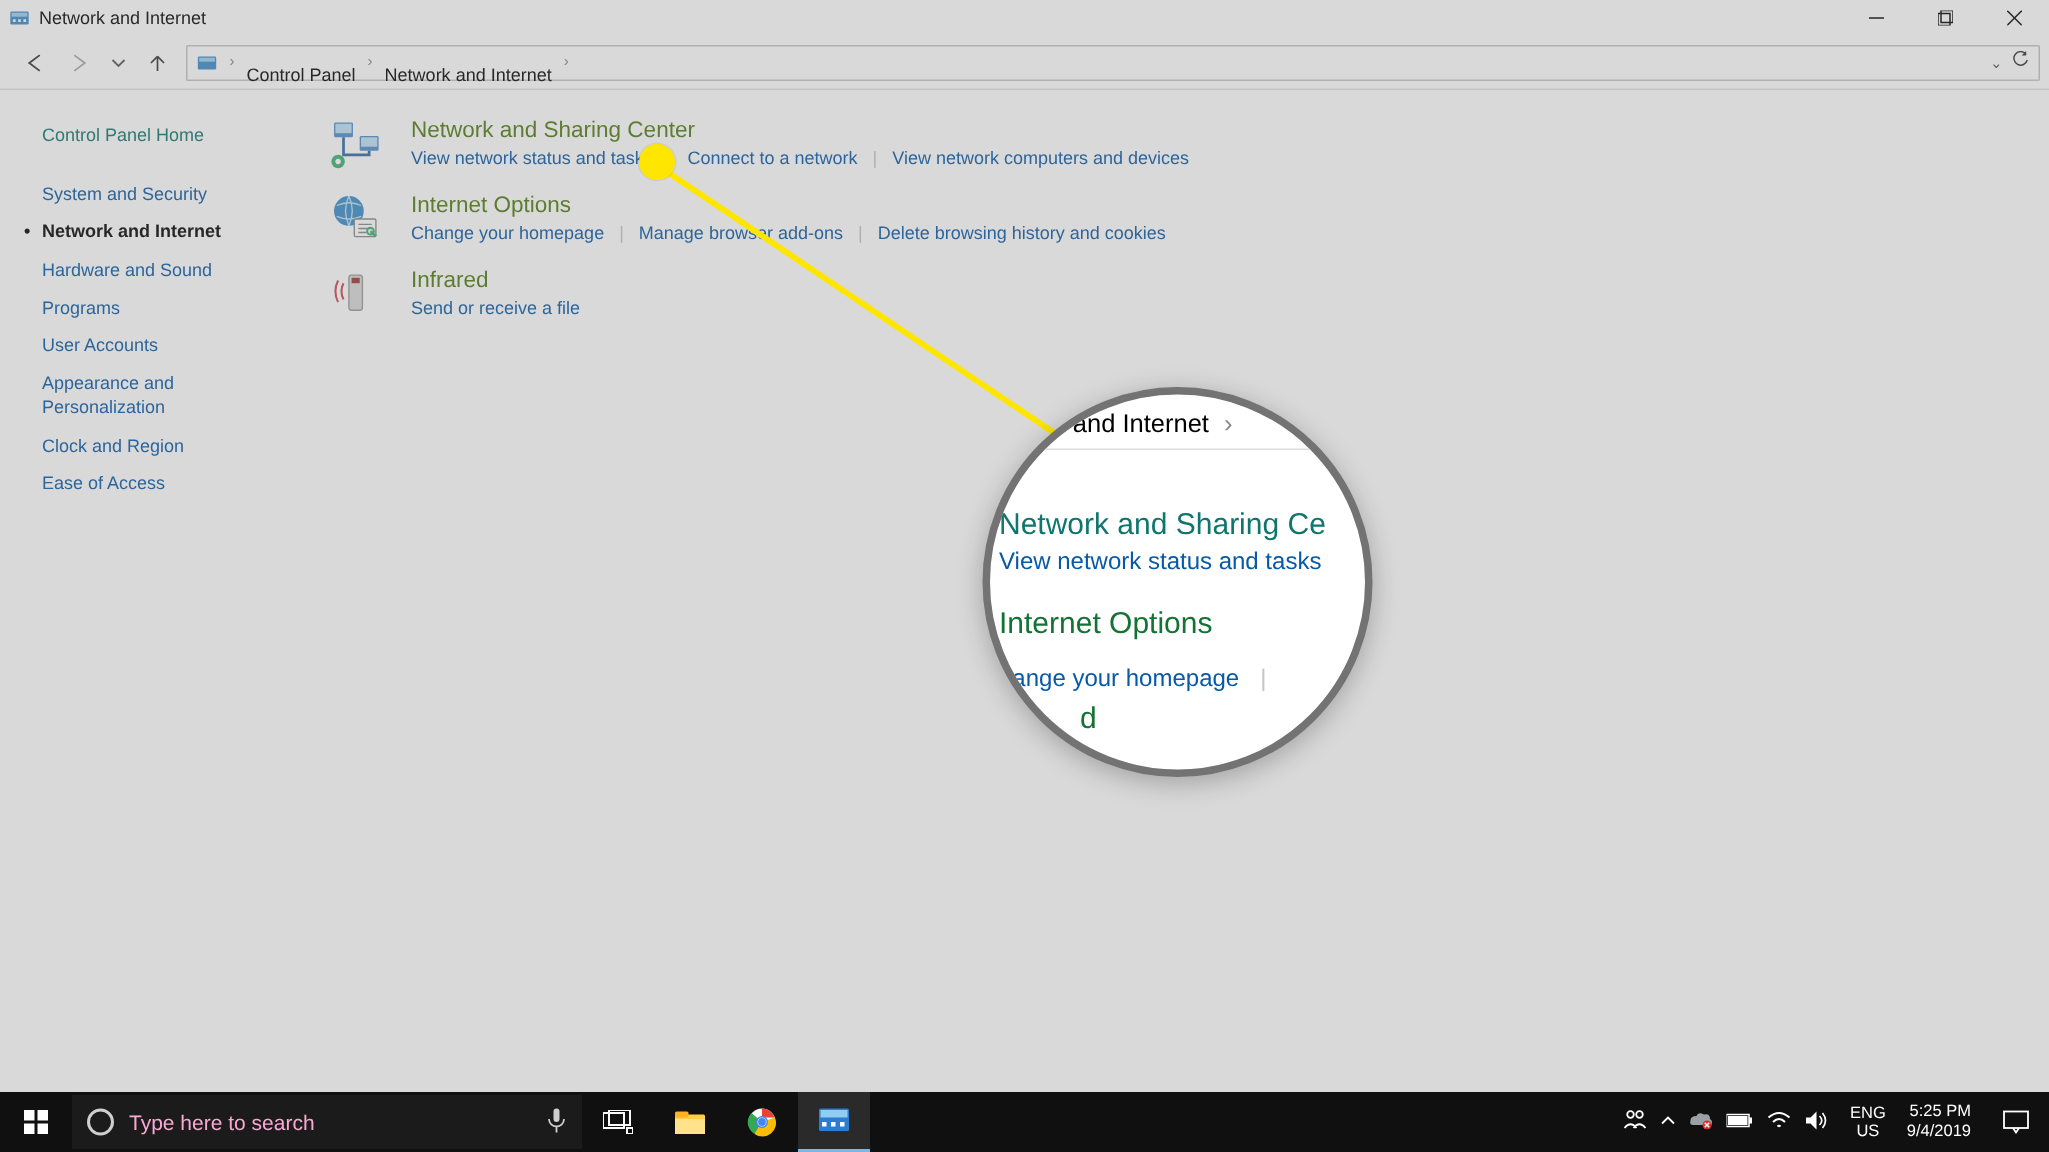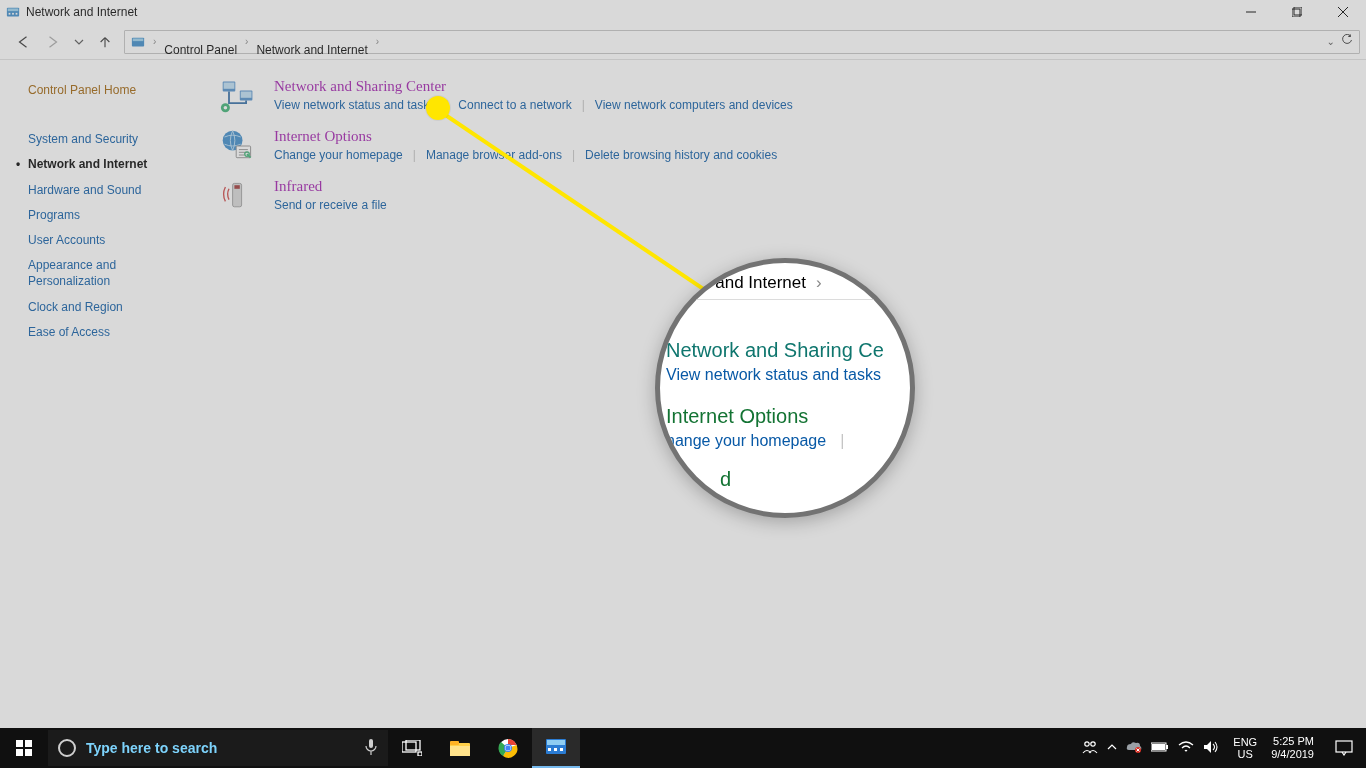--- a/index.html
+++ b/index.html
@@ -25,54 +25,54 @@
 .addrbox .drop { position:absolute; right:24px; color:#555; font-size:10px; }
 .addrbox .refresh { position:absolute; right:6px; color:#555; font-size:12px; }
 .bc-item { cursor:default;margin-top:17px; }
 .searchbox { width:195px; height:24px; border:1px solid #c5c5c5; display:flex; align-items:center; justify-content:space-between; padding:0 6px; font-size:12px; color:#777; border-radius:1px; background:#fff; }
 .searchbox .mag { color:#555; font-size:12px; }
 
 
 .body { display:flex; height:calc(768px - 24px - 36px - 40px); background:#fff; position:relative; z-index:1; }
 .sidebar { width:210px; padding:22px 4px 0 28px; }
 .sidebar a { display:block; font-size:12px; color:#0859a6; text-decoration:none; margin-bottom:9px; line-height:1.35; }
-.sidebar a.home { color:#a16207; margin-bottom:33px; }
+.sidebar a.home { color:#0f766e; margin-bottom:23px; }
 .sidebar a.active { color:#000; font-weight:700; }
 .sidebar a.active::before { content:"•"; color:#000; position:absolute; margin-left:-12px; }
 
 .content { flex:1; padding:18px 20px 0 10px; }
 .category { display:flex; gap:18px; margin-bottom:14px; }
 .cat-icon { width:36px; height:36px; flex-shrink:0; }
 .cat-icon svg { width:36px; height:36px; }
 .cat-body { }
-.cat-title { font-size:15px; color:#a21caf; margin-bottom:3px;font-family:Liberation Serif, serif; }
+.cat-title { font-size:15px; color:#4d7c0f; margin-bottom:3px; }
 .tasks { display:flex; flex-wrap:wrap; gap:0; font-size:12px; }
 .tasks a { color:#0859a6; text-decoration:none; }
 .tasks .divider { color:#c5c5c5; margin:0 10px; }
 
 
 .callout-dot { position:absolute; width:24px; height:24px; border-radius:50%; background:#ffe600; border:4px solid #ffe600; z-index:20; box-shadow:0 0 0 1px rgba(0,0,0,0.05); }
 .callout-line { position:absolute; height:4px; background:#ffe600; transform-origin:left center; z-index:19; }
 .callout-circle { position:absolute; width:260px; height:260px; border-radius:50%; background:#fff; border:5px solid #737373; z-index:21; overflow:hidden; box-shadow:0 4px 18px rgba(0,0,0,0.25); }
 .callout-inner { position:absolute; inset:0; }
 .callout-bc { position:absolute; top:10px; left:42px; font-size:17px; color:#000; display:flex; align-items:center; gap:10px; }
 .callout-hr { position:absolute; top:36px; left:0; right:0; height:1px; background:#dcdcdc; }
 .callout-sec1 { position:absolute; top:76px; left:6px; right:4px; }
 .callout-sec1 .t { font-size:20px; color:#0f766e; }
 .callout-sec1 .s { font-size:16px; color:#0859a6; margin-top:4px; }
 .callout-sec2 { position:absolute; top:142px; left:6px; right:4px; }
 .callout-sec2 .t { font-size:20px; color:#137333; }
-.callout-sec2 .s { font-size:16px; color:#0859a6; margin-top:4px; }
+.callout-sec2 .s { font-size:16px; color:#0859a6; margin-top:16px; }
 .callout-sec3 { position:absolute; top:205px; left:60px; font-size:20px; color:#137333; }
 .callout-sec2 .bar { color:#c5c5c5; padding-left:14px; }
 
 
 .taskbar { position:absolute; bottom:0; left:0; right:0; height:40px; background:#101010; display:flex; align-items:center; color:#fff; z-index:50; }
 .start { width:48px; height:40px; display:flex; align-items:center; justify-content:center; }
-.search-tb { flex:0 0 340px; height:36px; background:#1b1b1b; display:flex; align-items:center; padding:0 10px; gap:10px; color:#7dd3fc; font-size:14px;font-weight:bold; }
+.search-tb { flex:0 0 340px; height:36px; background:#1b1b1b; display:flex; align-items:center; padding:0 10px; gap:10px; color:#f9a8d4; font-size:14px; }
 .search-tb .circle { width:18px; height:18px; border:2px solid #cfcfcf; border-radius:50%; }
 .tb-icon { width:48px; height:40px; display:flex; align-items:center; justify-content:center; }
 .tb-icon.active { border-bottom:2px solid #76b9ed; background:#2a2a2a; }
 .tb-right { margin-left:auto; display:flex; align-items:center; height:40px; }
 .tray { display:flex; align-items:center; gap:9px; padding:0 8px; }
 .tray span { font-size:12px; color:#fff; }
 .lang { font-size:11px; line-height:1.1; text-align:center; padding:0 6px; }
 .clock { font-size:11px; line-height:1.15; text-align:right; padding:0 8px; }
 .notif { width:44px; height:40px; display:flex; align-items:center; justify-content:center; }
 

